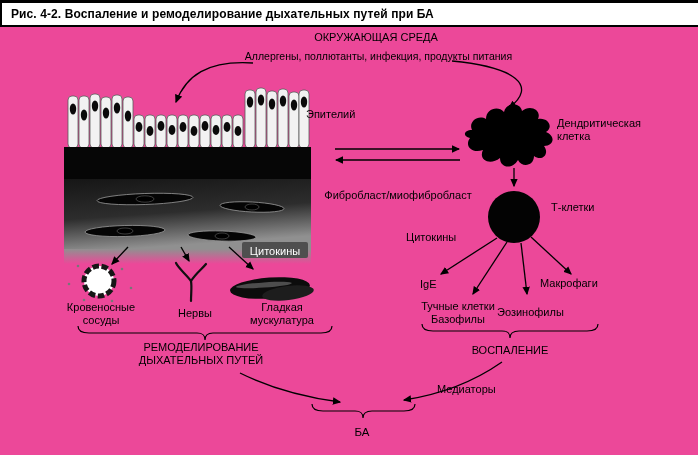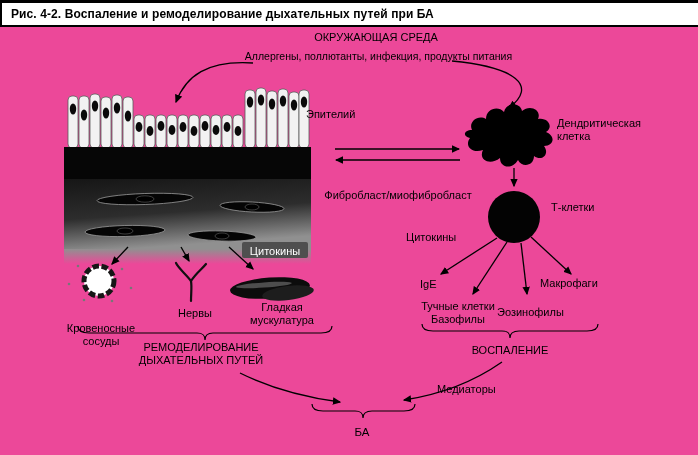--- a/index.html
+++ b/index.html
@@ -152,21 +152,21 @@
   <div class="lbl al" style="left:551px;top:201px;width:60px;">Т-клетки</div>
   <div class="lbl al" style="left:406px;top:231px;width:60px;">Цитокины</div>
   <div class="lbl al" style="left:420px;top:278px;width:32px;">IgE</div>
   <div class="lbl" style="left:412px;top:300px;width:92px;">
     <span class="ln">Тучные клетки</span>
     <span class="ln">Базофилы</span>
   </div>
   <div class="lbl al" style="left:497px;top:306px;width:72px;">Эозинофилы</div>
   <div class="lbl al" style="left:540px;top:277px;width:70px;">Макрофаги</div>
   <div class="lbl white" style="left:247px;top:245px;width:56px;">Цитокины</div>
-  <div class="lbl" style="left:58px;top:301px;width:86px;margin-top:21px;">Кровеносные сосуды</div>
+  <div class="lbl" style="left:58px;top:301px;width:86px;">Кровеносные сосуды</div>
   <div class="lbl" style="left:172px;top:307px;width:46px;">Нервы</div>
   <div class="lbl" style="left:238px;top:301px;width:88px;">Гладкая мускулатура</div>
   <div class="lbl" style="left:125px;top:341px;width:152px;">РЕМОДЕЛИРОВАНИЕ ДЫХАТЕЛЬНЫХ ПУТЕЙ</div>
   <div class="lbl" style="left:462px;top:344px;width:96px;">ВОСПАЛЕНИЕ</div>
   <div class="lbl al" style="left:437px;top:383px;width:70px;">Медиаторы</div>
   <div class="lbl" style="left:340px;top:426px;width:44px;font-size:11.5px;">БА</div>
 
 </div>
 
 </body></html>

